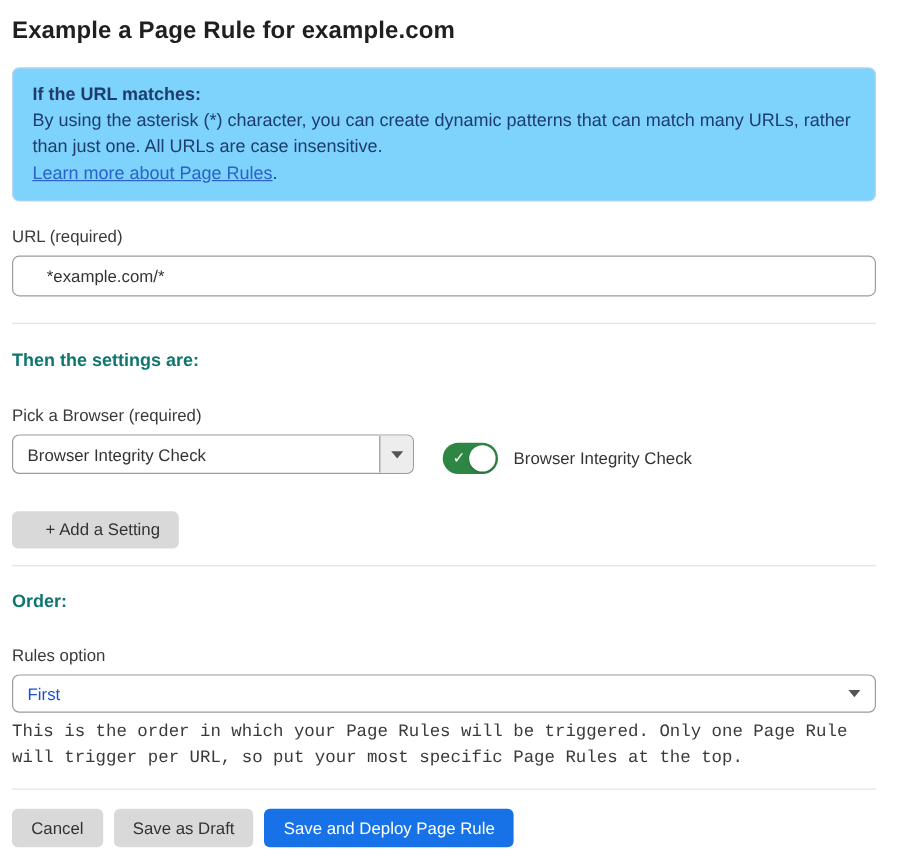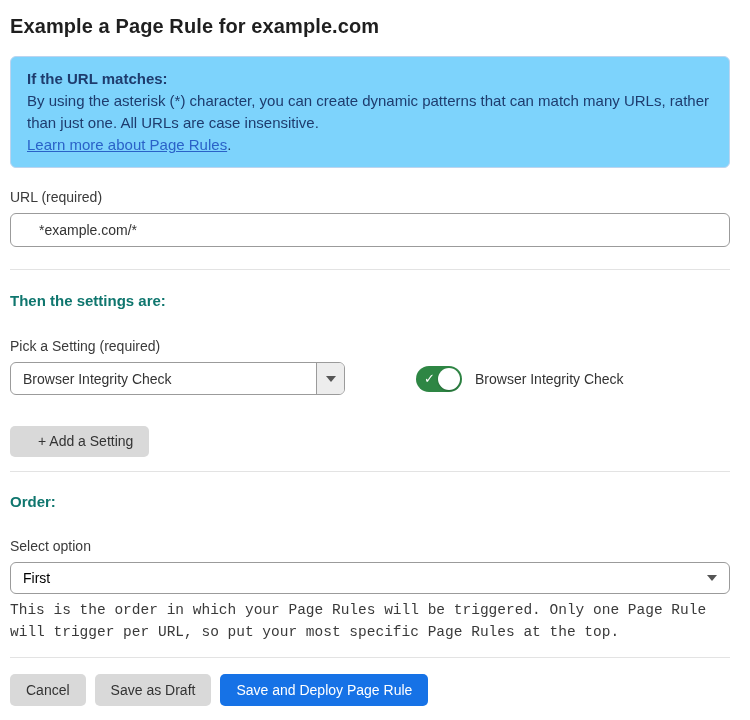--- a/index.html
+++ b/index.html
@@ -81,22 +81,21 @@
     line-height: 19px;
   }
   .section-heading.settings { margin-top: 21px; }
   .section-heading.order { margin-top: 20px; }
 
   .picker-label { margin-top: 27px; }
 
   .setting-row {
     margin-top: 7px;
     display: flex;
-    align-items: center;
-    gap: 47px;
+    align-items: flex-end;
   }
 
   .combo {
     width: 335px;
     height: 33px;
     border: 1px solid #9b9b9b;
     border-radius: 6px;
     background: #ffffff;
     display: flex;
     align-items: stretch;
@@ -193,21 +192,21 @@
     border-radius: 6px;
     background: #ffffff;
     display: flex;
     align-items: center;
     cursor: pointer;
     padding: 0 12px;
   }
   .select-box .select-value {
     flex: 1;
     font-size: 14px;
-    color: #000000;
+    color: #1d4ed8;
   }
 
   .order-description {
     margin-top: 5px;
     font-size: 14.5px;
     color: #3a3a3a;
     line-height: 22px;
     width: 720px;
     font-family: Liberation Mono, monospace;
   }
@@ -234,21 +233,21 @@
     <div class="info-link-line"><a class="info-link">Learn more about Page Rules</a><span>.</span></div>
   </div>
 
   <div class="field-label">URL (required)</div>
   <input class="text-input" type="text" value="*example.com/*" style="">
 
   <hr class="divider">
 
   <div class="section-heading settings">Then the settings are:</div>
 
-  <div class="field-label picker-label">Pick a Setting (required)</div>
+  <div class="field-label picker-label">Pick a Browser (required)</div>
 
   <div class="setting-row">
     <div class="combo">
       <div class="combo-value">Browser Integrity Check</div>
       <div class="combo-arrow-seg">
         <span class="arrow-down"></span>
       </div>
     </div>
     <div class="toggle-group">
       <div class="toggle">
@@ -258,21 +257,21 @@
       <span class="toggle-label">Browser Integrity Check</span>
     </div>
   </div>
 
   <button class="btn gray add-setting-btn">+ Add a Setting</button>
 
   <hr class="divider after-add">
 
   <div class="section-heading order">Order:</div>
 
-  <div class="field-label select-label">Select option</div>
+  <div class="field-label select-label">Rules option</div>
 
   <div class="select-box">
     <span class="select-value">First</span>
     <span class="arrow-down"></span>
   </div>
 
   <div class="order-description">This is the order in which your Page Rules will be triggered. Only one Page Rule will trigger per URL, so put your most specific Page Rules at the top.</div>
 
   <hr class="divider footer-div">
 

